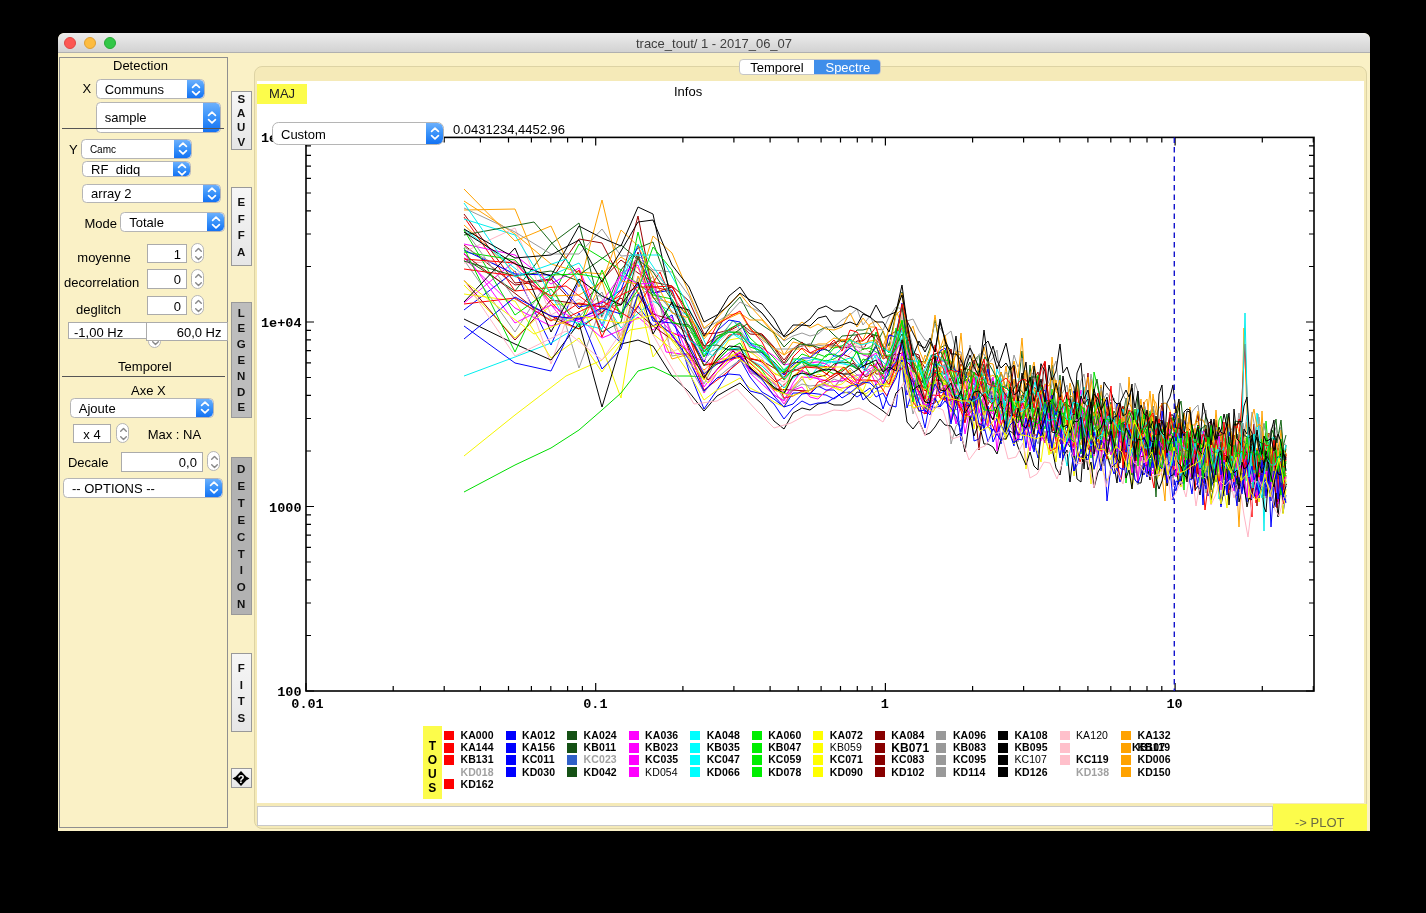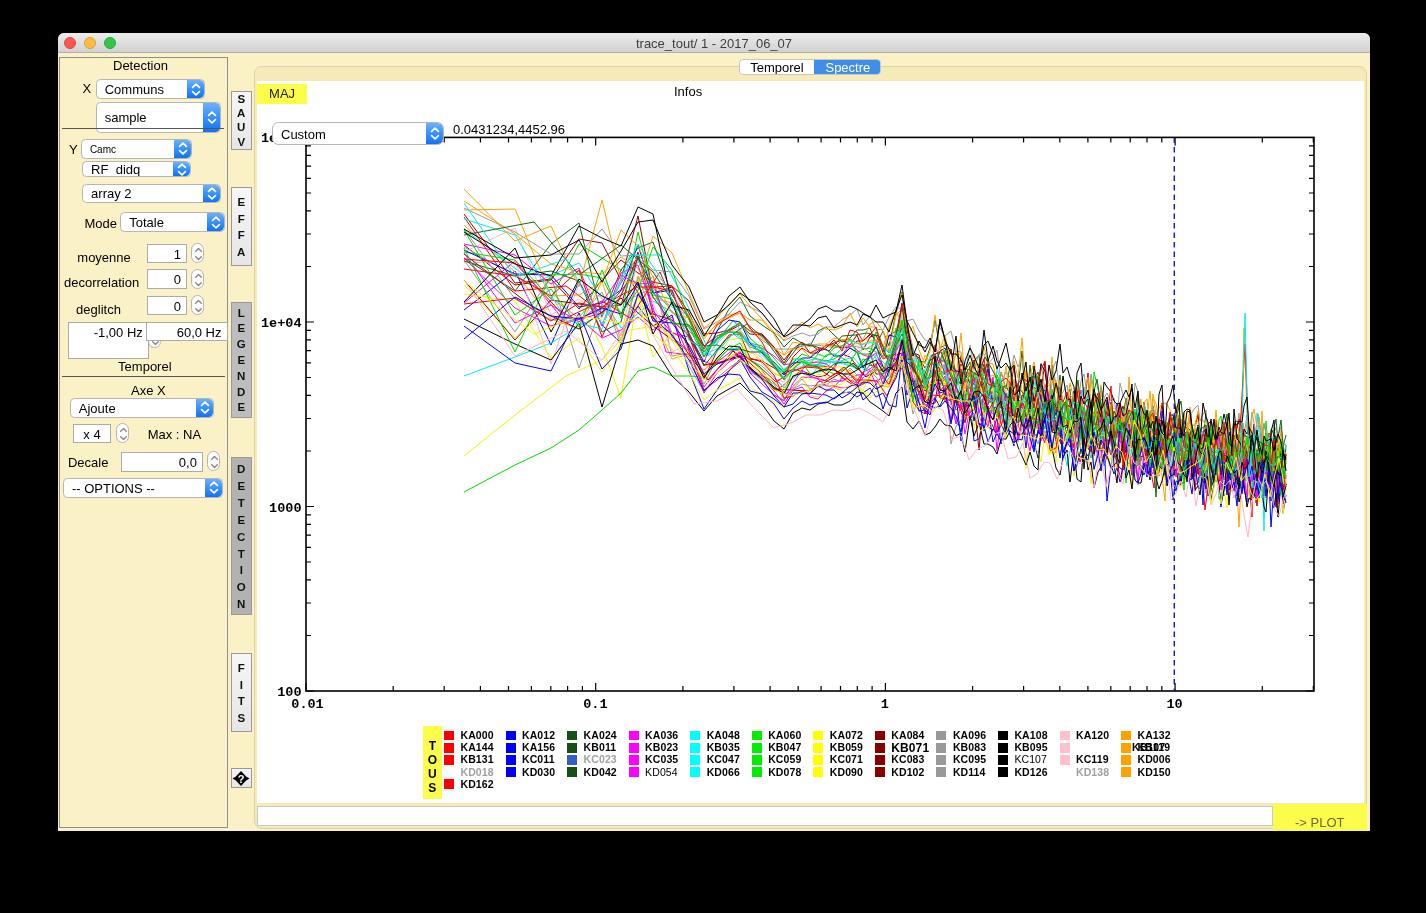--- a/index.html
+++ b/index.html
@@ -116,21 +116,21 @@
   <div class="lab" style="left:18.1px;top:269.4px">deglitch</div>
   <div class="entry" style="left:88.7px;top:263.3px;width:40.3px;height:19.5px;text-align:right">0</div>
   <div class="step" style="left:133px;top:262.8px"><svg width="13" height="20" viewBox="0 0 13 20">
         <path d="M3.7 7.2 L6.5 4.4 L9.3 7.2" fill="none" stroke="#888" stroke-width="1.4" stroke-linecap="round" stroke-linejoin="round"></path>
         <path d="M3.7 12.8 L6.5 15.6 L9.3 12.8" fill="none" stroke="#888" stroke-width="1.4" stroke-linecap="round" stroke-linejoin="round"></path>
       </svg></div>
   <div class="step" style="left:90.2px;top:295.6px"><svg width="13" height="20" viewBox="0 0 13 20">
         <path d="M3.7 7.2 L6.5 4.4 L9.3 7.2" fill="none" stroke="#888" stroke-width="1.4" stroke-linecap="round" stroke-linejoin="round"></path>
         <path d="M3.7 12.8 L6.5 15.6 L9.3 12.8" fill="none" stroke="#888" stroke-width="1.4" stroke-linecap="round" stroke-linejoin="round"></path>
       </svg></div>
-  <div class="entry" style="left:10px;top:289.1px;width:80.8px;height:37px;text-align:right">-1,00 Hz</div>
+  <div class="entry" style="left:10px;top:289.1px;width:80.8px;height:17px;">-1,00 Hz</div>
   <div class="entry" style="left:88px;top:289.1px;width:81.5px;height:19.5px;text-align:right">60,0 Hz</div>
   <div class="lab" style="left:60.1px;top:326.2px">Temporel</div>
   <div style="position:absolute;left:3.9px;top:343px;width:162.7px;height:1px;background:#555"></div>
   <div class="lab" style="left:73px;top:350.5px">Axe X</div>
   <div class="combo" style="left:11.8px;top:365.7px;width:144px;height:19.5px">
       <span style="font-size:13px">Ajoute</span>
       <div class="cap" style="width:17px;height:100%">
         <svg width="16" height="19" viewBox="0 0 16 19" style="position:absolute;right:0;top:50%;margin-top:-9.5px">
           <path d="M4.6 7.4 L8 4.1 L11.4 7.4" fill="none" stroke="#fff" stroke-width="1.7" stroke-linecap="round" stroke-linejoin="round"></path>
           <path d="M4.6 11.6 L8 14.9 L11.4 11.6" fill="none" stroke="#fff" stroke-width="1.7" stroke-linecap="round" stroke-linejoin="round"></path>
@@ -297,21 +297,21 @@
 <div style="position:absolute;left:768.2px;top:729.0px;font-size:10.5px;font-weight:700;letter-spacing:0.1px;color:#000">KA060</div>
 <div style="position:absolute;left:751.8px;top:742.8px;width:10px;height:9.8px;background:#00ee00"></div>
 <div style="position:absolute;left:768.2px;top:741.2px;font-size:10.5px;font-weight:700;letter-spacing:0.1px;color:#000">KB047</div>
 <div style="position:absolute;left:751.8px;top:755.0px;width:10px;height:9.8px;background:#00ee00"></div>
 <div style="position:absolute;left:768.2px;top:753.4px;font-size:10.5px;font-weight:700;letter-spacing:0.1px;color:#000">KC059</div>
 <div style="position:absolute;left:751.8px;top:767.2px;width:10px;height:9.8px;background:#00ee00"></div>
 <div style="position:absolute;left:768.2px;top:765.6px;font-size:10.5px;font-weight:700;letter-spacing:0.1px;color:#000">KD078</div>
 <div style="position:absolute;left:813.3px;top:730.6px;width:10px;height:9.8px;background:#ffff00"></div>
 <div style="position:absolute;left:829.8px;top:729.0px;font-size:10.5px;font-weight:700;letter-spacing:0.1px;color:#000">KA072</div>
 <div style="position:absolute;left:813.3px;top:742.8px;width:10px;height:9.8px;background:#ffff00"></div>
-<div style="position:absolute;left:829.8px;top:741.2px;font-size:10.5px;font-weight:700;letter-spacing:0.1px;color:#000">KB059</div>
+<div style="position:absolute;left:829.8px;top:741.2px;font-size:10.5px;font-weight:400;letter-spacing:0.1px;color:#000">KB059</div>
 <div style="position:absolute;left:813.3px;top:755.0px;width:10px;height:9.8px;background:#ffff00"></div>
 <div style="position:absolute;left:829.8px;top:753.4px;font-size:10.5px;font-weight:700;letter-spacing:0.1px;color:#000">KC071</div>
 <div style="position:absolute;left:813.3px;top:767.2px;width:10px;height:9.8px;background:#ffff00"></div>
 <div style="position:absolute;left:829.8px;top:765.6px;font-size:10.5px;font-weight:700;letter-spacing:0.1px;color:#000">KD090</div>
 <div style="position:absolute;left:874.8px;top:730.6px;width:10px;height:9.8px;background:#880000"></div>
 <div style="position:absolute;left:891.3px;top:729.0px;font-size:10.5px;font-weight:700;letter-spacing:0.1px;color:#000">KA084</div>
 <div style="position:absolute;left:874.8px;top:742.8px;width:10px;height:9.8px;background:#880000"></div>
 <div style="position:absolute;left:891.3px;top:741.2px;font-size:12px;font-weight:700;letter-spacing:0.1px;color:#000">KB071</div>
 <div style="position:absolute;left:874.8px;top:755.0px;width:10px;height:9.8px;background:#880000"></div>
 <div style="position:absolute;left:891.3px;top:753.4px;font-size:10.5px;font-weight:700;letter-spacing:0.1px;color:#000">KC083</div>
@@ -327,21 +327,21 @@
 <div style="position:absolute;left:952.9px;top:765.6px;font-size:10.5px;font-weight:700;letter-spacing:0.1px;color:#000">KD114</div>
 <div style="position:absolute;left:997.9px;top:730.6px;width:10px;height:9.8px;background:#000000"></div>
 <div style="position:absolute;left:1014.4px;top:729.0px;font-size:10.5px;font-weight:700;letter-spacing:0.1px;color:#000">KA108</div>
 <div style="position:absolute;left:997.9px;top:742.8px;width:10px;height:9.8px;background:#000000"></div>
 <div style="position:absolute;left:1014.4px;top:741.2px;font-size:10.5px;font-weight:700;letter-spacing:0.1px;color:#000">KB095</div>
 <div style="position:absolute;left:997.9px;top:755.0px;width:10px;height:9.8px;background:#000000"></div>
 <div style="position:absolute;left:1014.4px;top:753.4px;font-size:10.5px;font-weight:400;letter-spacing:0.1px;color:#000">KC107</div>
 <div style="position:absolute;left:997.9px;top:767.2px;width:10px;height:9.8px;background:#000000"></div>
 <div style="position:absolute;left:1014.4px;top:765.6px;font-size:10.5px;font-weight:700;letter-spacing:0.1px;color:#000">KD126</div>
 <div style="position:absolute;left:1059.5px;top:730.6px;width:10px;height:9.8px;background:#ffc0cb"></div>
-<div style="position:absolute;left:1076.0px;top:729.0px;font-size:10.5px;font-weight:700;letter-spacing:0.1px;color:#000">KA120</div>
+<div style="position:absolute;left:1076.0px;top:729.0px;font-size:10.5px;font-weight:400;letter-spacing:0.1px;color:#000">KA120</div>
 <div style="position:absolute;left:1059.5px;top:742.8px;width:10px;height:9.8px;background:#ffc0cb"></div>
 <div style="position:absolute;left:1132px;top:741.2px;font-size:10.5px;font-weight:700;letter-spacing:0.1px;color:#000">KB107</div>
 <div style="position:absolute;left:1059.5px;top:755.0px;width:10px;height:9.8px;background:#ffc0cb"></div>
 <div style="position:absolute;left:1076.0px;top:753.4px;font-size:10.5px;font-weight:700;letter-spacing:0.1px;color:#000">KC119</div>
 <div style="position:absolute;left:1076.0px;top:765.6px;font-size:10.5px;font-weight:700;letter-spacing:0.1px;color:#a0a0a0">KD138</div>
 <div style="position:absolute;left:1121.0px;top:730.6px;width:10px;height:9.8px;background:#ffa200"></div>
 <div style="position:absolute;left:1137.5px;top:729.0px;font-size:10.5px;font-weight:700;letter-spacing:0.1px;color:#000">KA132</div>
 <div style="position:absolute;left:1121.0px;top:742.8px;width:10px;height:9.8px;background:#ffa200"></div>
 <div style="position:absolute;left:1137.5px;top:741.2px;font-size:10.5px;font-weight:700;letter-spacing:0.1px;color:#000">KB119</div>
 <div style="position:absolute;left:1121.0px;top:755.0px;width:10px;height:9.8px;background:#ffa200"></div>

